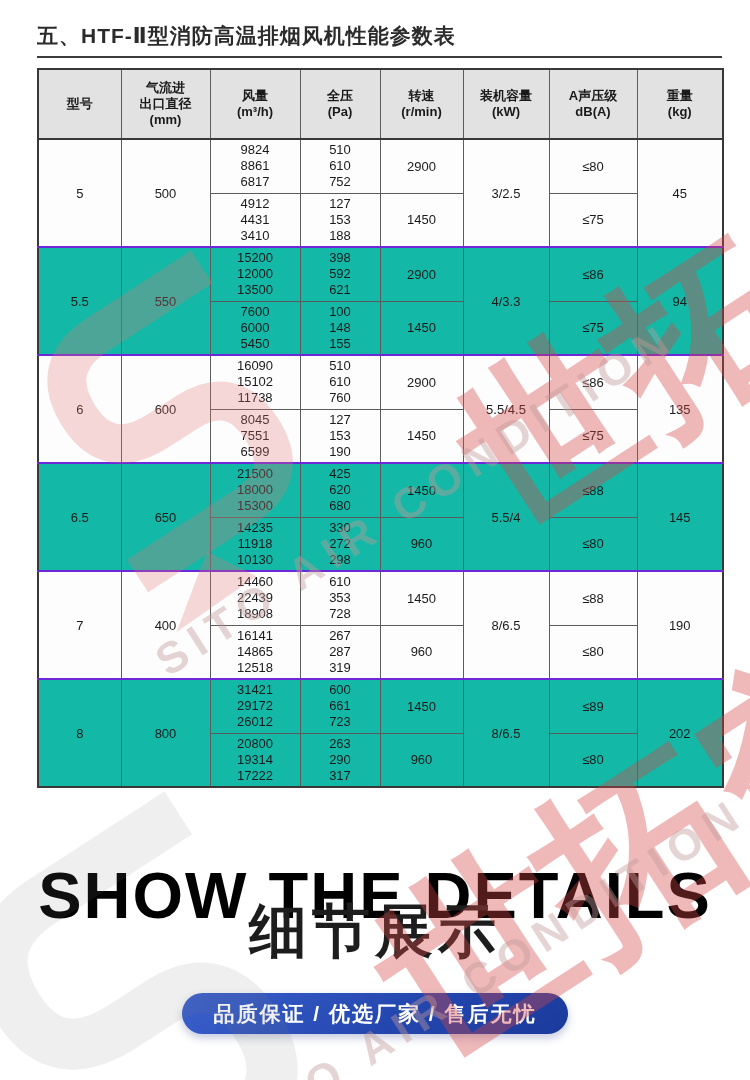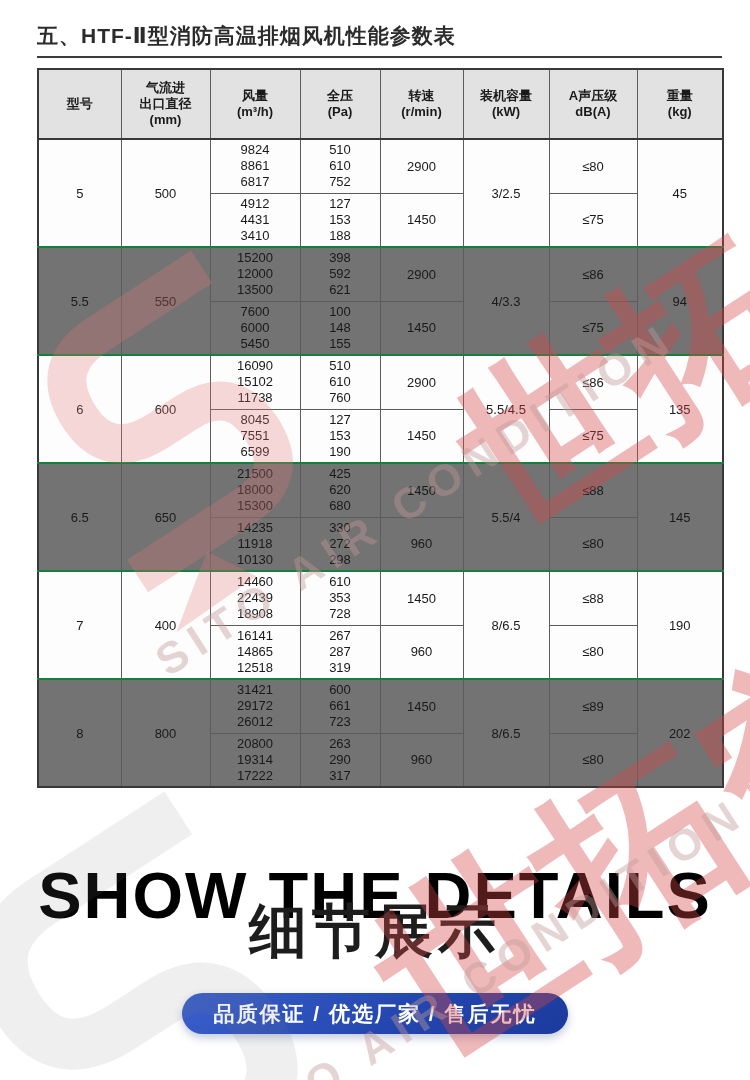--- a/index.html
+++ b/index.html
@@ -25,23 +25,23 @@
   }
   .spec-table th, .spec-table td {
     border:1px solid #5c5c5c; text-align:center; vertical-align:middle;
     padding:0; font-size:13px; color:#1a1a1a;
   }
   .spec-table thead th {
     height:70px; background:#e2e2e2; font-weight:600; line-height:17px;
     border-bottom:2px solid #383838;
   }
   .spec-table tbody tr { height:54px; }
-  .group-start td { border-top:2px solid #15803d; }
+  .group-start td { border-top:2px solid #6d28d9; }
   .gw td { background:#fdfdfd; }
-  .gg td { background:#737373; }
+  .gg td { background:#14b8a6; }
   .ln { display:block; line-height:16px; }
   
   .wm-show {
     position:absolute; left:50%; top:858px; transform:translateX(-50%);
     font-size:65px; font-weight:800; color:#000000; letter-spacing:2px;
     white-space:nowrap; z-index:1;
   }
   .details-heading {
     position:absolute; left:50%; top:893px; transform:translateX(-50%);
     font-size:58px; font-weight:900; color:#1d1d1d; letter-spacing:5px;

